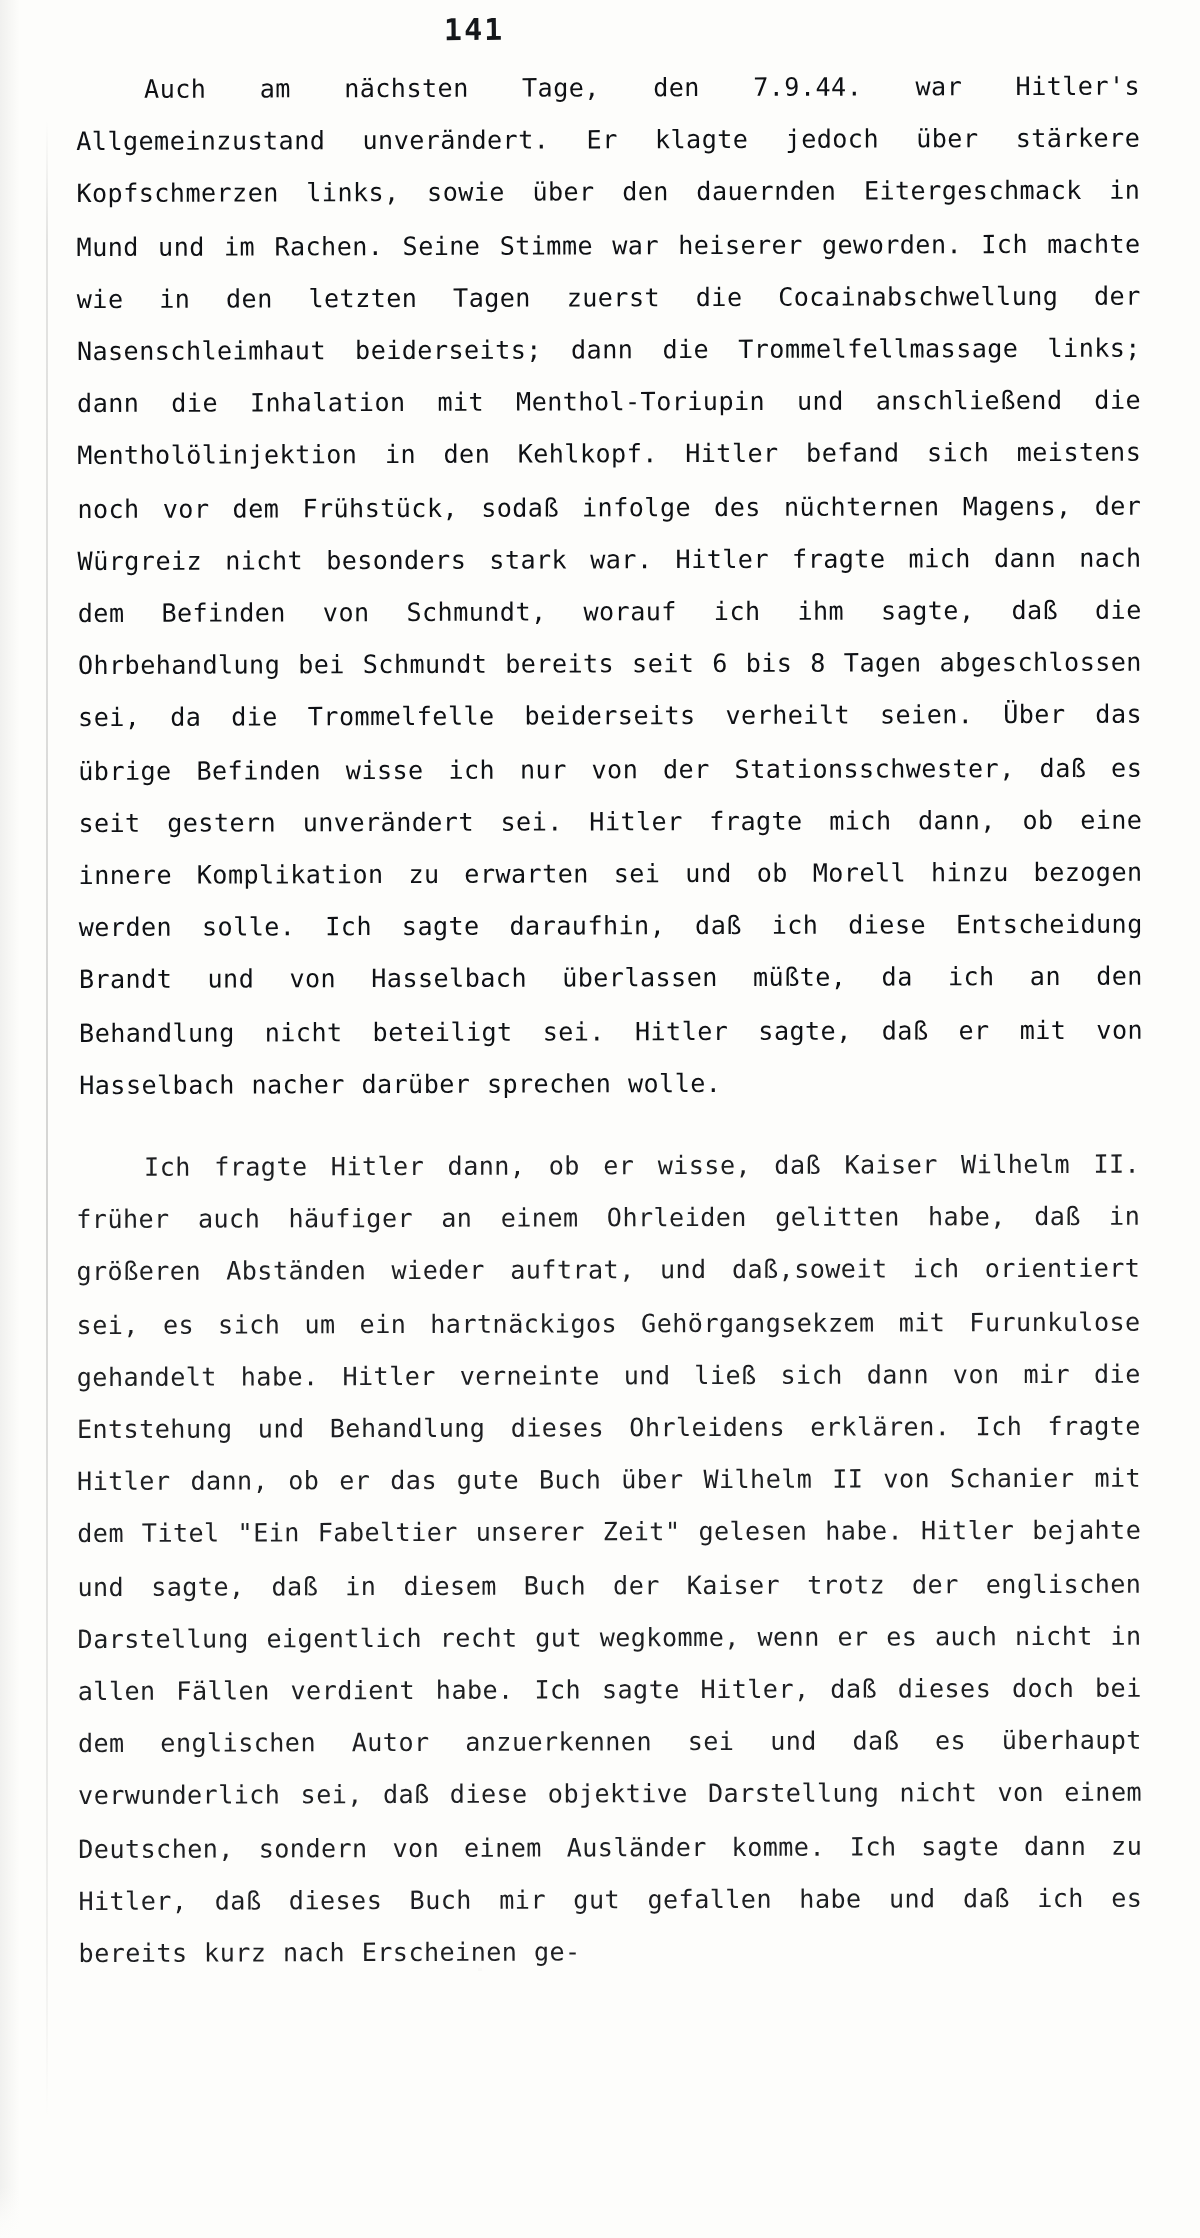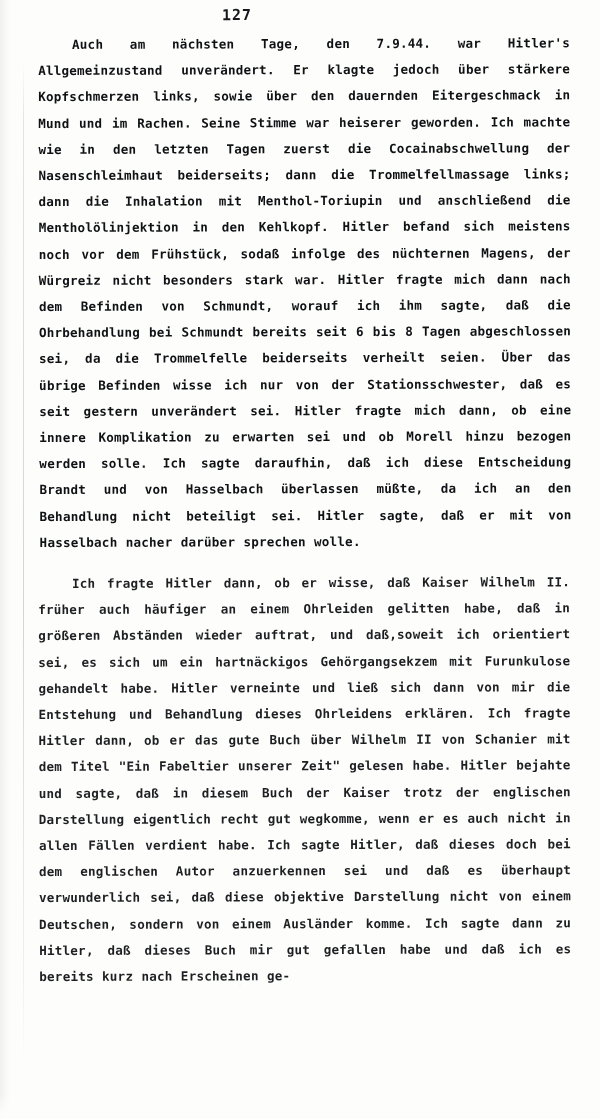--- a/index.html
+++ b/index.html
@@ -47,21 +47,20 @@
       rgba(0,0,0,0.10) 6%,
       rgba(0,0,0,0.16) 55%,
       rgba(0,0,0,0.05) 92%,
       rgba(0,0,0,0.0) 100%);
   }
   .body-text {
     position: absolute;
     top: 32px;
     left: 38px;
     width: 532px;
-    font-weight: bold;
   }
   p.para {
     margin: 0 0 15px 0;
     font-family: "DejaVu Sans Mono", monospace;
     font-size: 12.6px;
     line-height: 26.2px;
     letter-spacing: 0.2px;
     color: #1b1d20;
     text-align: justify;
     text-justify: inter-character;
@@ -94,21 +93,21 @@
     pointer-events: none;
   }
 </style>
 </head>
 <body>
 
 <div class="page">
 
   <div class="edge-shadow-left"></div>
 
-  <div class="page-number">127</div>
+  <div class="page-number">141</div>
 
   <div class="margin-rule"></div>
 
   <div class="body-text">
     <p class="para p1">Auch am nächsten Tage, den 7.9.44. war Hitler's Allgemeinzustand unverändert. Er klagte jedoch über stärkere Kopfschmerzen links, sowie über den dauernden Eitergeschmack in Mund und im Rachen. Seine Stimme war heiserer geworden. Ich machte wie in den letzten Tagen zuerst die Cocainabschwellung der Nasenschleimhaut beiderseits; dann die Trommelfellmassage links; dann die Inhalation mit Menthol-Toriupin und anschließend die Mentholölinjektion in den Kehlkopf. Hitler befand sich meistens noch vor dem Frühstück, sodaß infolge des nüchternen Magens, der Würgreiz nicht besonders stark war. Hitler fragte mich dann nach dem Befinden von Schmundt, worauf ich ihm sagte, daß die Ohrbehandlung bei Schmundt bereits seit 6 bis 8 Tagen abgeschlossen sei, da die Trommelfelle beiderseits verheilt seien. Über das übrige Befinden wisse ich nur von der Stationsschwester, daß es seit gestern unverändert sei. Hitler fragte mich dann, ob eine innere Komplikation zu erwarten sei und ob Morell hinzu bezogen werden solle. Ich sagte daraufhin, daß ich diese Entscheidung Brandt und von Hasselbach überlassen müßte, da ich an den Behandlung nicht beteiligt sei. Hitler sagte, daß er mit von Hasselbach nacher darüber sprechen wolle.</p>
     <p class="para p2">Ich fragte Hitler dann, ob er wisse, daß Kaiser Wilhelm II. früher auch häufiger an einem Ohrleiden gelitten habe, daß in größeren Abständen wieder auftrat, und daß,soweit ich orientiert sei, es sich um ein hartnäckigos Gehörgangsekzem mit Furunkulose gehandelt habe. Hitler verneinte und ließ sich dann von mir die Entstehung und Behandlung dieses Ohrleidens erklären. Ich fragte Hitler dann, ob er das gute Buch über Wilhelm II von Schanier mit dem Titel "Ein Fabeltier unserer Zeit" gelesen habe. Hitler bejahte und sagte, daß in diesem Buch der Kaiser trotz der englischen Darstellung eigentlich recht gut wegkomme, wenn er es auch nicht in allen Fällen verdient habe. Ich sagte Hitler, daß dieses doch bei dem englischen Autor anzuerkennen sei und daß es überhaupt verwunderlich sei, daß diese objektive Darstellung nicht von einem Deutschen, sondern von einem Ausländer komme. Ich sagte dann zu Hitler, daß dieses Buch mir gut gefallen habe und daß ich es bereits kurz nach Erscheinen ge-</p>
   </div>
 
   <div class="fade-bottom"></div>
 </div>

